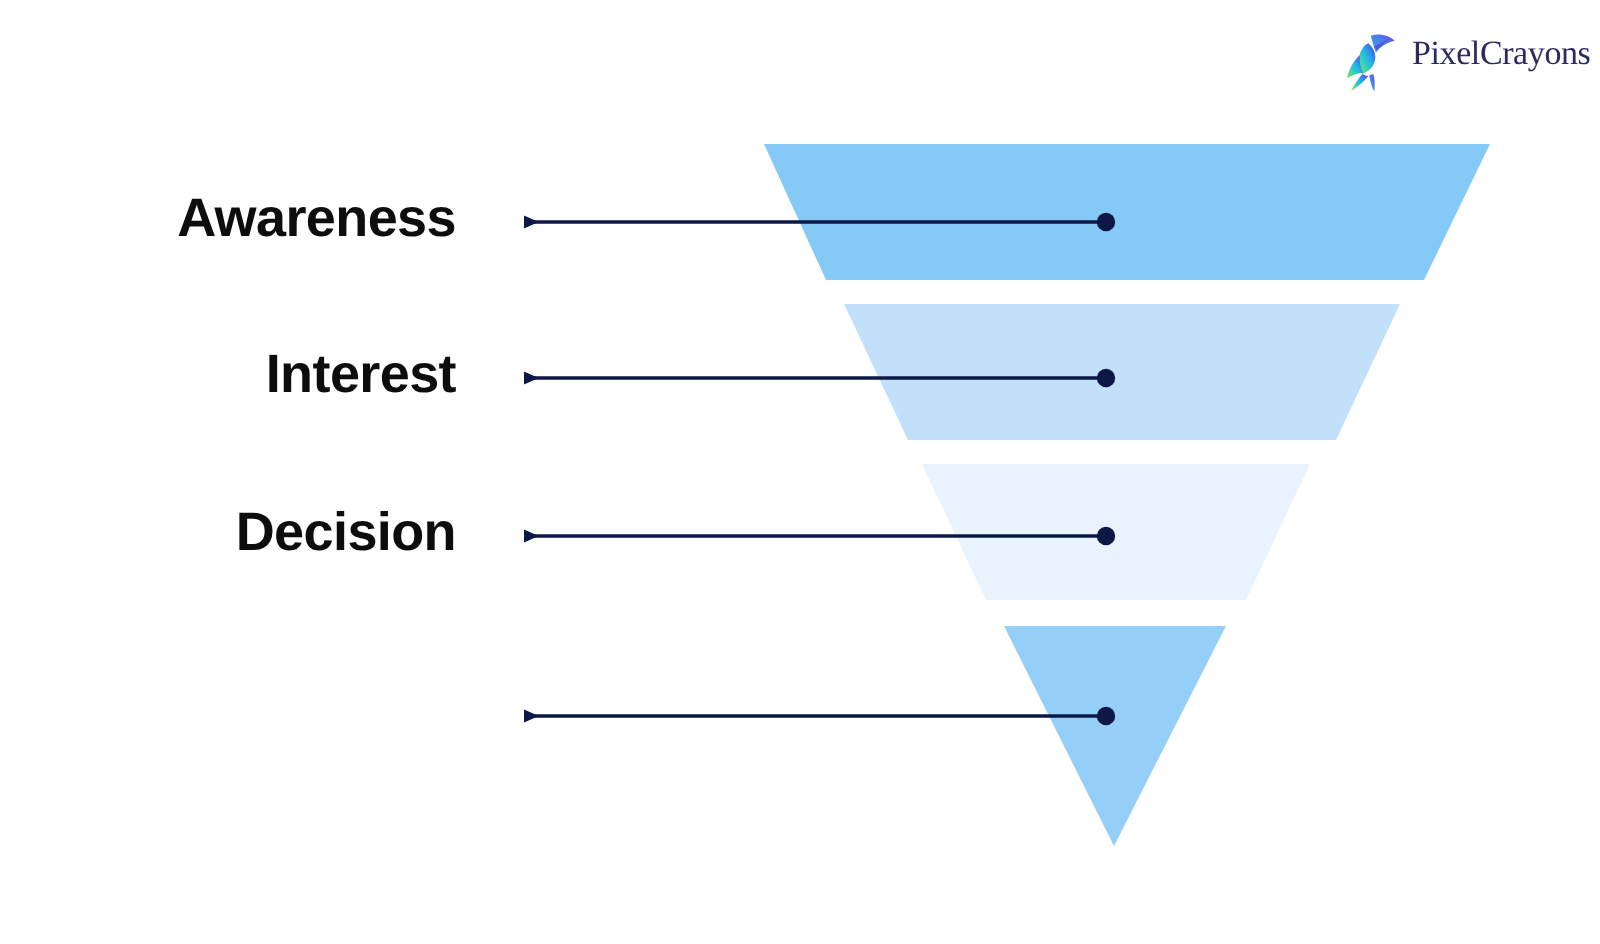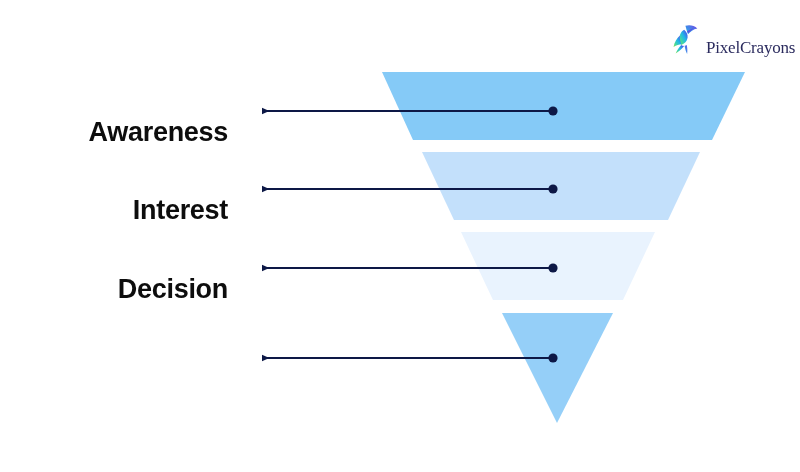--- a/index.html
+++ b/index.html
@@ -21,21 +21,21 @@
   }
 
   
   #brand-logo {
     position: absolute;
     top: 14px;
     left: 668px;
     width: 120px;
     height: 42px;
     display: flex;
-    align-items: flex-end;
+    align-items: flex-start;
     gap: 4px;
   }
   #brand-logo .logo-mark {
     width: 34px;
     height: 34px;
     flex: 0 0 34px;
     display: block;
   }
   #brand-logo .logo-wordmark {
     font-family: "Liberation Serif", serif;
@@ -52,21 +52,20 @@
     position: absolute;
     left: 0;
     width: 228px;
     text-align: right;
     font-size: 27px;
     font-weight: bold;
     color: #0d0d0d;
     letter-spacing: -0.3px;
     line-height: 1;
     white-space: nowrap;
-    margin-top: 23px;
   }
   .stage-label.s0 { top: 96px; }
   .stage-label.s1 { top: 174px; }
   .stage-label.s2 { top: 253px; }
   .stage-label.s3 { top: 343px; }
 
   
   #diagram-svg {
     position: absolute;
     top: 0;

